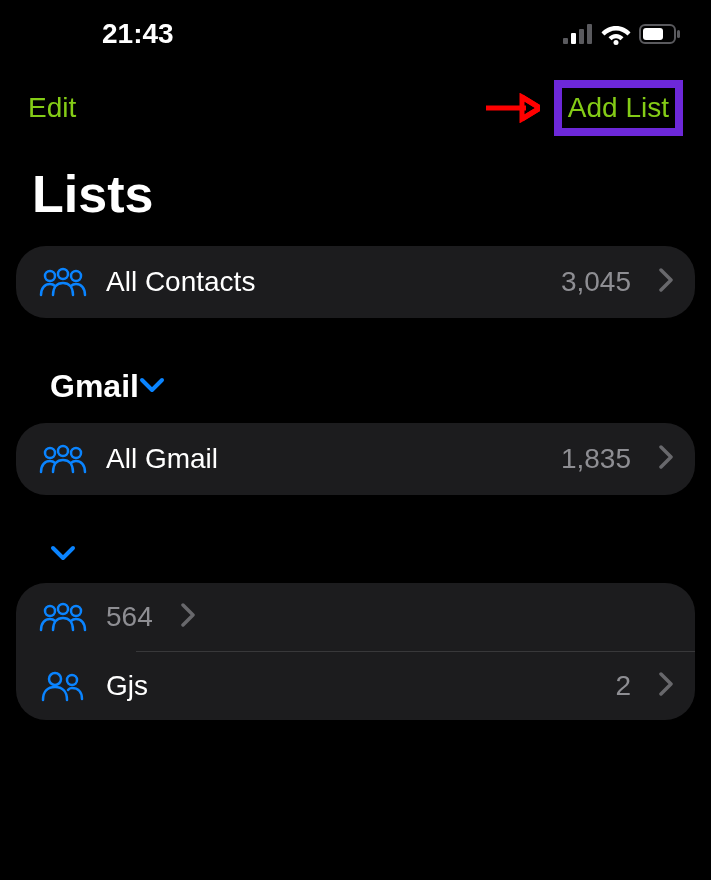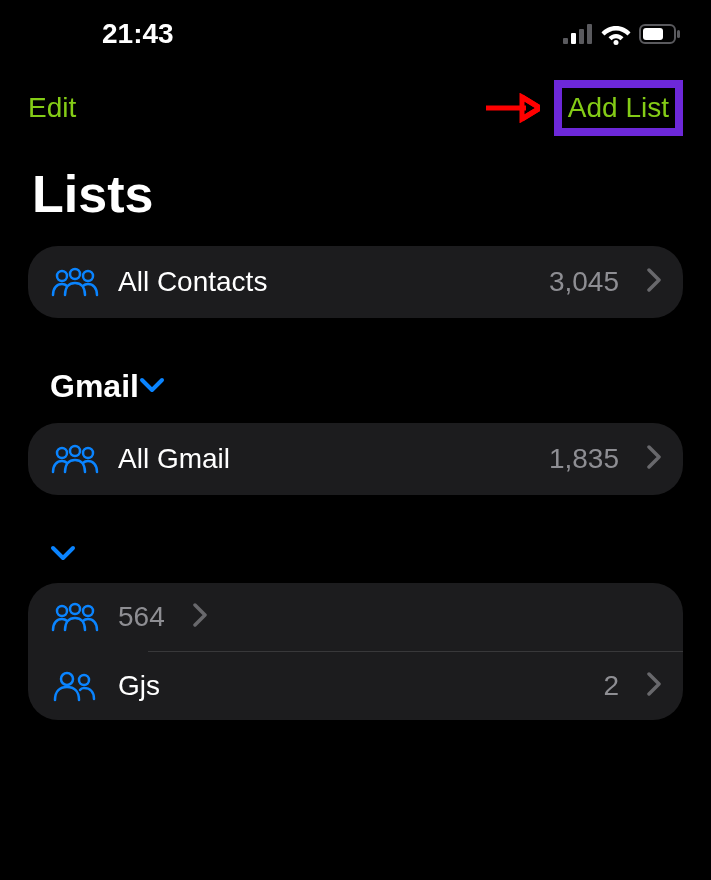--- a/index.html
+++ b/index.html
@@ -64,21 +64,21 @@
     }
     .page-title {
       font-size: 52px;
       font-weight: 700;
       padding: 18px 32px 22px 32px;
       color: #fff;
     }
     .list-card {
       background: #1c1c1e;
       border-radius: 30px;
-      margin: 0 28px;
+      margin: 0 16px;
     }
     .list-row {
       display: flex;
       align-items: center;
       padding: 20px 22px;
       gap: 18px;
     }
     .list-card.multi .list-row {
       padding: 18px 22px;
     }

